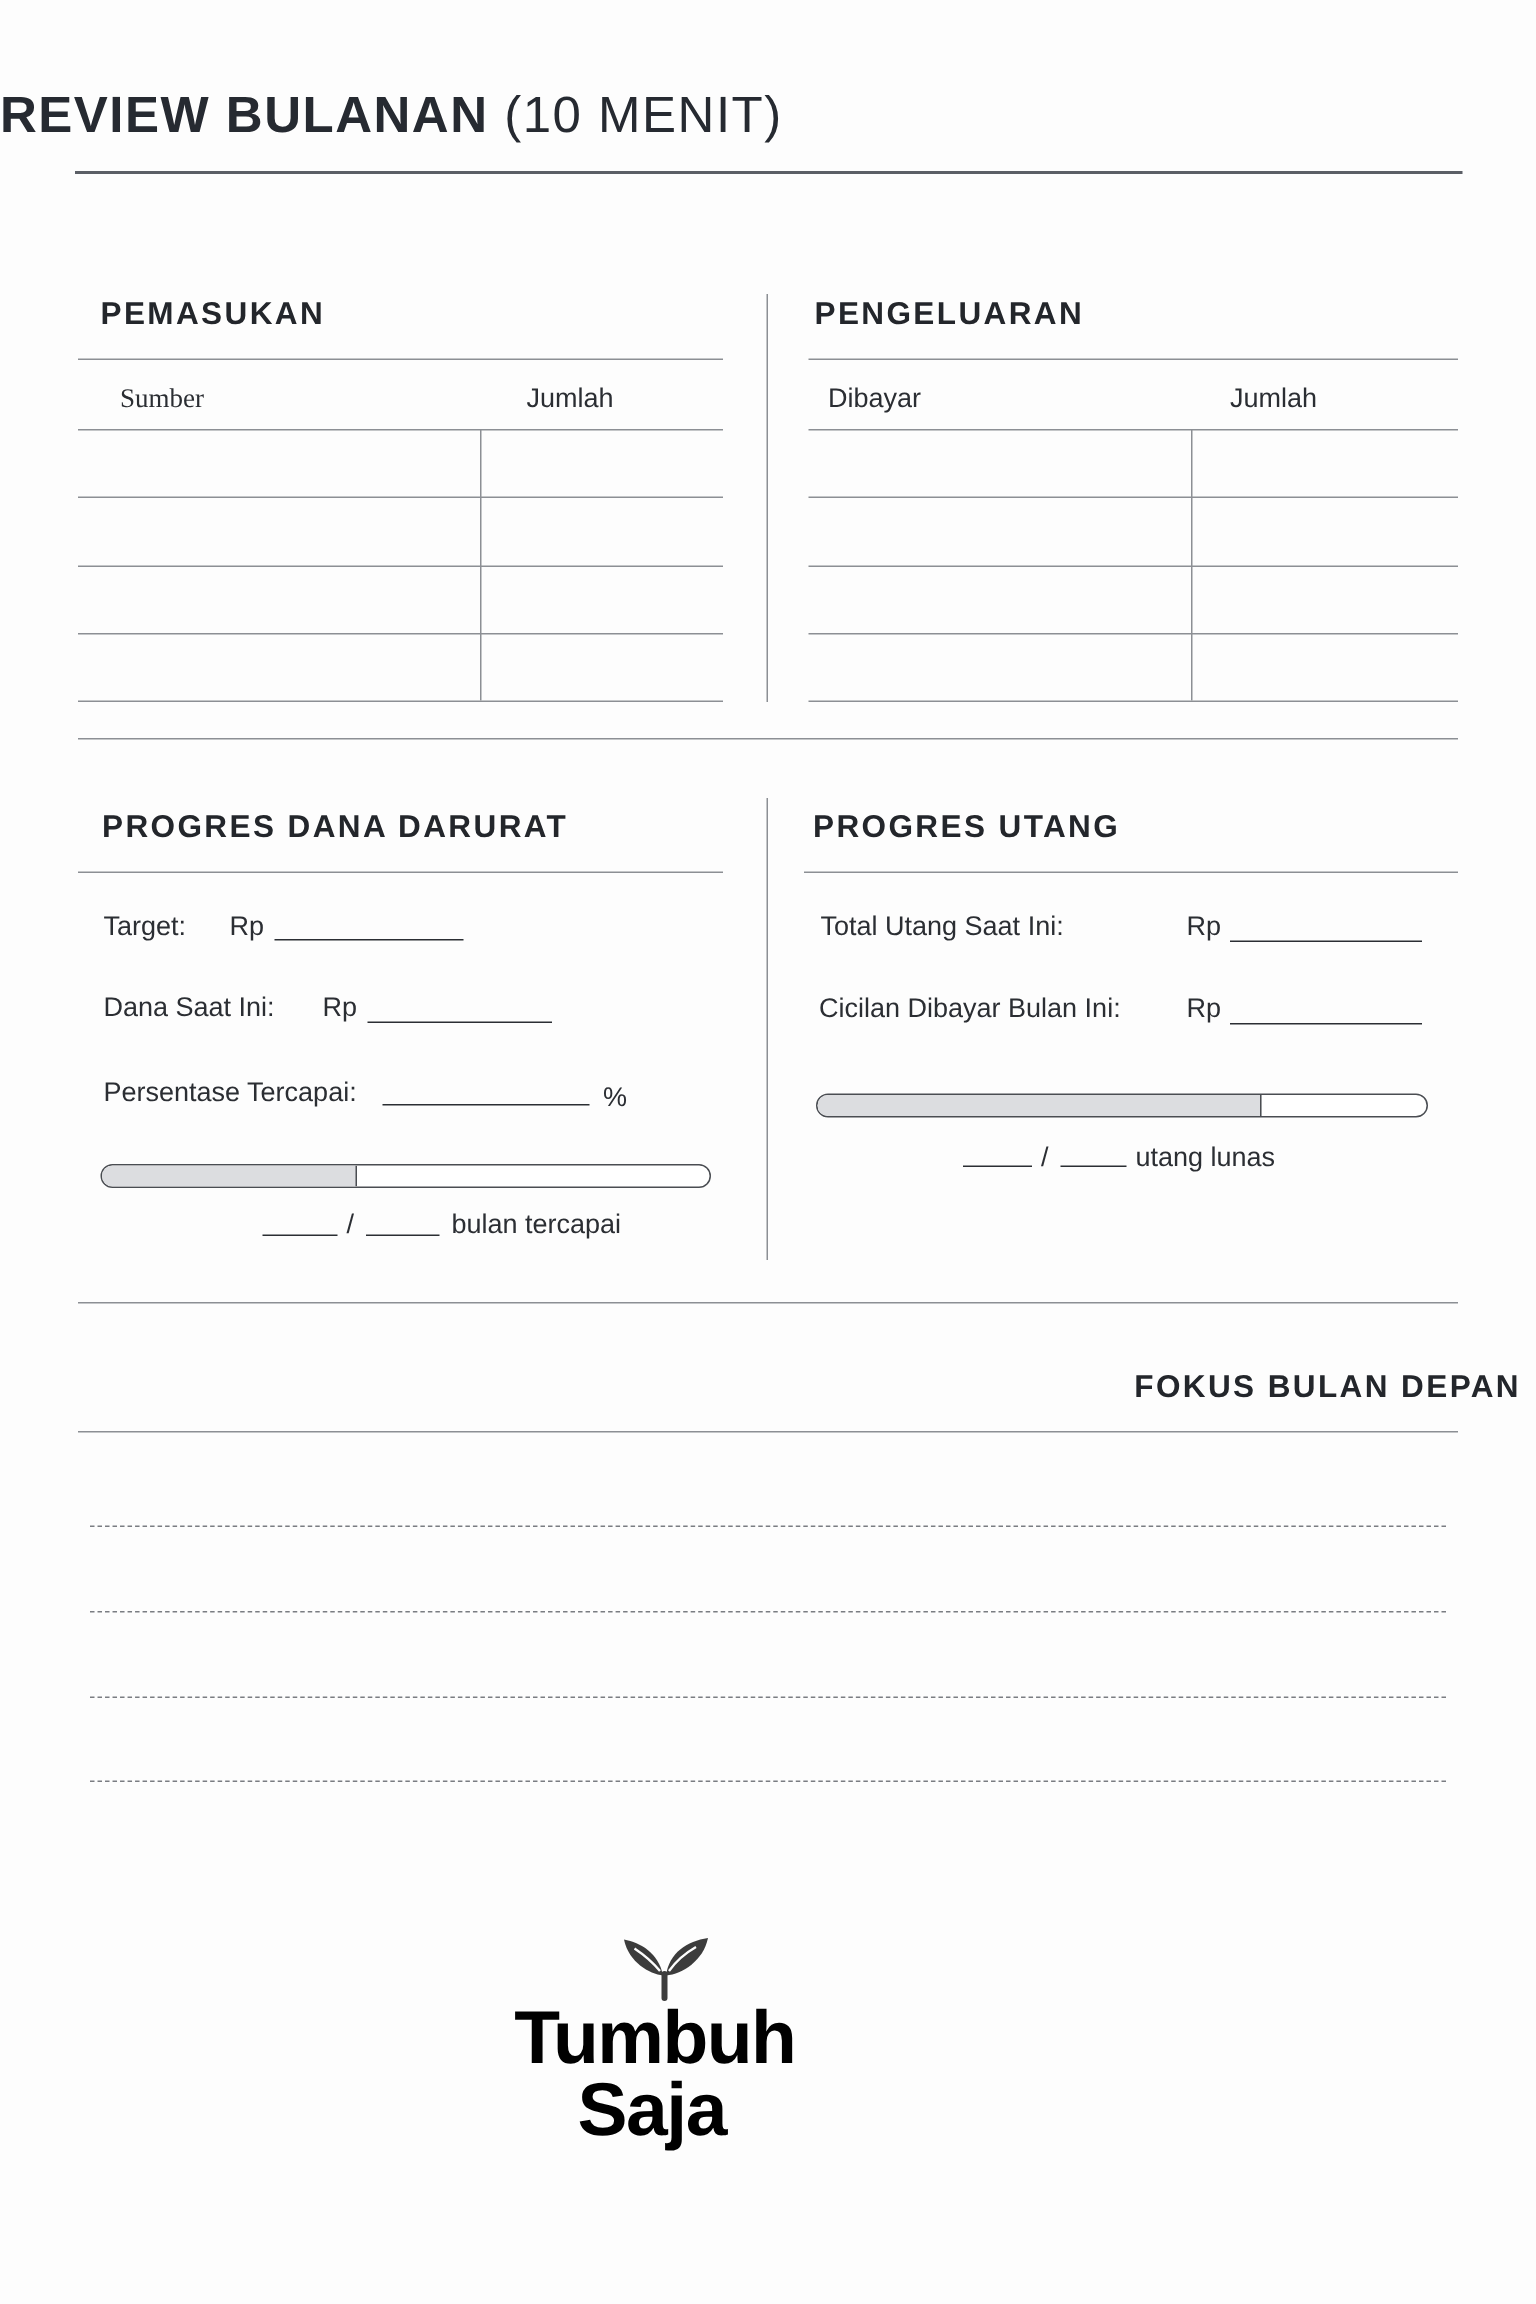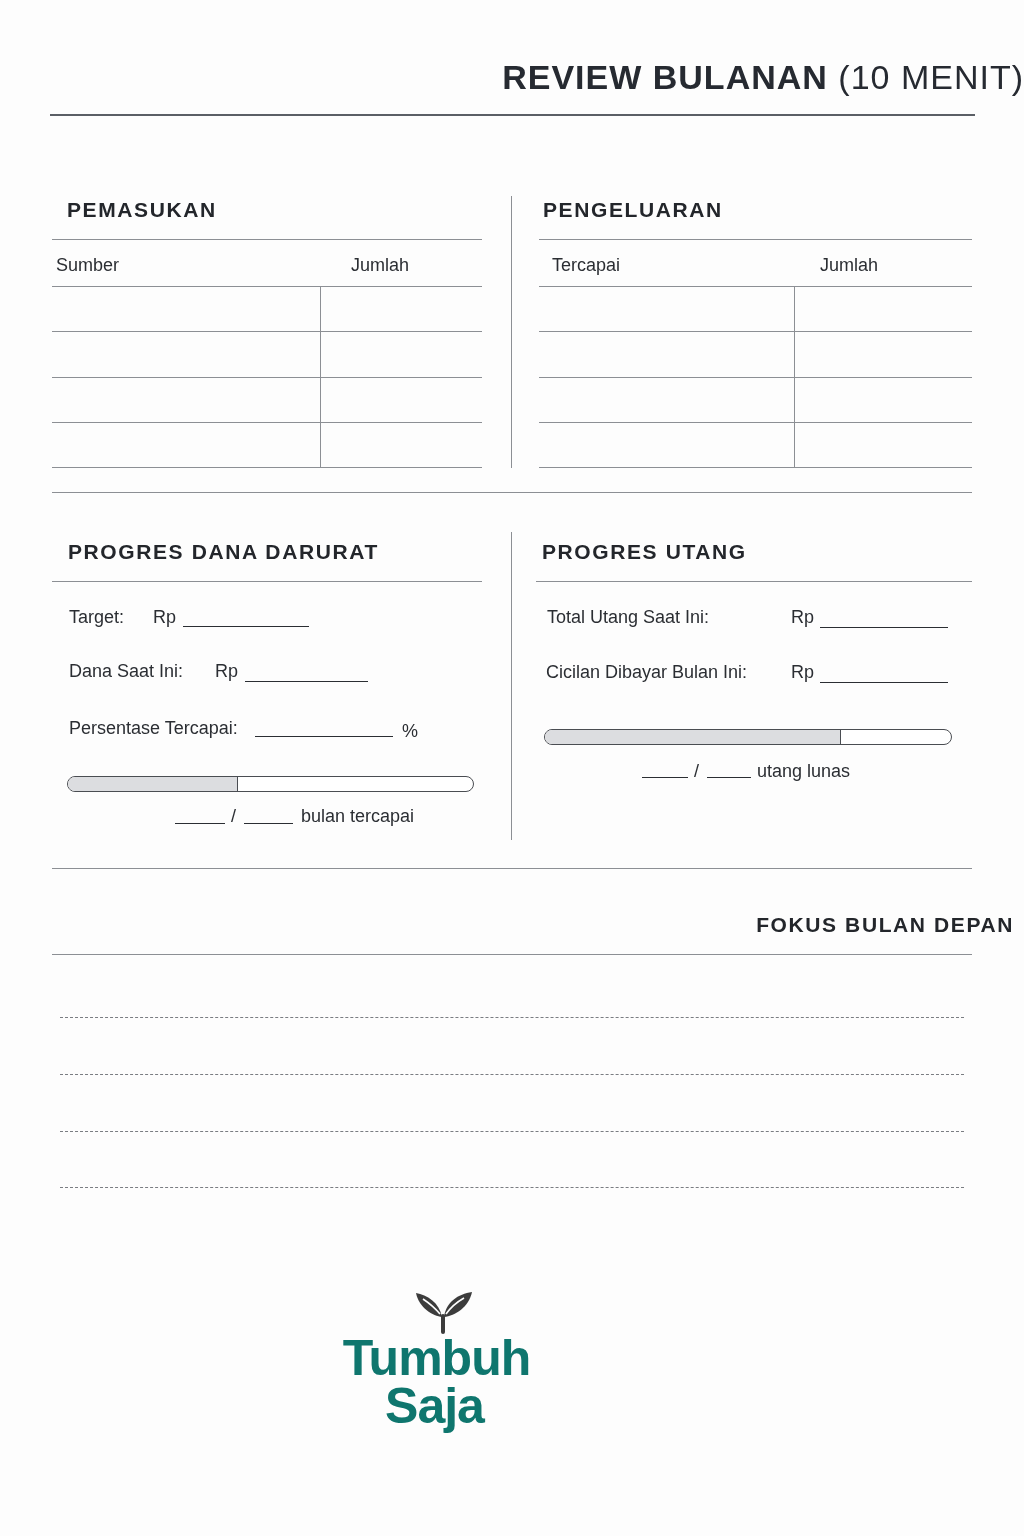--- a/index.html
+++ b/index.html
@@ -1,72 +1,72 @@
 <!DOCTYPE html>
 <html><head>
 <meta charset="utf-8">
 <style>
   * { box-sizing: border-box; margin: 0; padding: 0; }
   html, body { width: 1024px; height: 1536px; background: #fdfdfd; }
   body { font-family: "Liberation Sans", "DejaVu Sans", sans-serif; color: #23262b; position: relative; overflow: hidden; }
   .abs { position: absolute; }
 
-  .title { left: 0; width: 1024px; top: 58px; text-align: right; font-size: 34px; letter-spacing: 1px; color: #262a31; }
+  .title { left: 0; width: 1024px; top: 58px; text-align: left; font-size: 34px; letter-spacing: 1px; color: #262a31; }
   .title .bold { font-weight: 700; }
   .title .light { font-weight: 400; }
   .title-rule { left: 50px; width: 925px; top: 114px; height: 0; border-top: 2px solid #5b5f66; }
 
   .hline { height: 0; border-top: 1.5px solid #8c8f94; }
   .vline { width: 0; border-left: 1.5px solid #8c8f94; }
   .dotline { height: 0; border-top: 1px dashed #7a7d82; }
 
   .sec-title { font-size: 21px; font-weight: 700; letter-spacing: 1.6px; color: #23262b; }
   .col-head { font-size: 18px; color: #2b2e33; }
   .label { font-size: 18px; color: #2b2e33; white-space: nowrap; }
   .blank { height: 0; border-top: 1.6px solid #2b2e33; }
 
   .bar { height: 16px; border: 1.6px solid #4a4d52; border-radius: 8px; background: #fff; overflow: hidden; }
   .bar-fill { height: 100%; background: #dcdde0; border-right: 1.6px solid #4a4d52; }
 
-  .logo { left: 0; width: 873px; top: 1290px; text-align: center; color: #0f766e; }
+  .logo { left: 0; width: 873px; top: 1290px; text-align: center; color: #000000; }
   .logo-text { font-weight: 700; font-size: 50px; line-height: 48px; letter-spacing: -1px; }
 </style>
 </head>
 <body>
 
 <div class="abs title">
   <span class="bold">REVIEW BULANAN</span>
   <span class="light">(10 MENIT)</span>
 </div>
 <div class="abs title-rule"></div>
 
 <div class="abs sec-title" style="left:67px; top:198px;">PEMASUKAN</div>
 <div class="abs hline" style="left:52px; width:430px; top:239px;"></div>
-<div class="abs col-head" style="left:56px; top:255px;">Sumber</div>
+<div class="abs col-head" style="left:80px; top:255px;font-family:Liberation Serif, serif;">Sumber</div>
 <div class="abs col-head" style="left:351px; top:255px;">Jumlah</div>
 <div class="abs hline" style="left:52px; width:430px; top:286px;"></div>
 <div class="abs vline" style="left:320px; top:286px; height:181px;"></div>
 <div class="abs" style="left:52px; top:287px; width:268px; height:44px;"></div>
 <div class="abs" style="left:322px; top:287px; width:160px; height:44px;"></div>
 <div class="abs hline" style="left:52px; width:430px; top:331px;"></div>
 <div class="abs" style="left:52px; top:332px; width:268px; height:44px;"></div>
 <div class="abs" style="left:322px; top:332px; width:160px; height:44px;"></div>
 <div class="abs hline" style="left:52px; width:430px; top:377px;"></div>
 <div class="abs" style="left:52px; top:378px; width:268px; height:44px;"></div>
 <div class="abs" style="left:322px; top:378px; width:160px; height:44px;"></div>
 <div class="abs hline" style="left:52px; width:430px; top:422px;"></div>
 <div class="abs" style="left:52px; top:423px; width:268px; height:44px;"></div>
 <div class="abs" style="left:322px; top:423px; width:160px; height:44px;"></div>
 <div class="abs hline" style="left:52px; width:430px; top:467px;"></div>
 
 <div class="abs vline" style="left:511px; top:196px; height:272px;"></div>
 
 <div class="abs sec-title" style="left:543px; top:198px;text-align:right;">PENGELUARAN</div>
 <div class="abs hline" style="left:539px; width:433px; top:239px;"></div>
-<div class="abs col-head" style="left:552px; top:255px;">Tercapai</div>
+<div class="abs col-head" style="left:552px; top:255px;">Dibayar</div>
 <div class="abs col-head" style="left:820px; top:255px;">Jumlah</div>
 <div class="abs hline" style="left:539px; width:433px; top:286px;"></div>
 <div class="abs vline" style="left:794px; top:286px; height:181px;"></div>
 <div class="abs" style="left:539px; top:287px; width:255px; height:44px;"></div>
 <div class="abs" style="left:796px; top:287px; width:176px; height:44px;"></div>
 <div class="abs hline" style="left:539px; width:433px; top:331px;"></div>
 <div class="abs" style="left:539px; top:332px; width:255px; height:44px;"></div>
 <div class="abs" style="left:796px; top:332px; width:176px; height:44px;"></div>
 <div class="abs hline" style="left:539px; width:433px; top:377px;"></div>
 <div class="abs" style="left:539px; top:378px; width:255px; height:44px;"></div>

